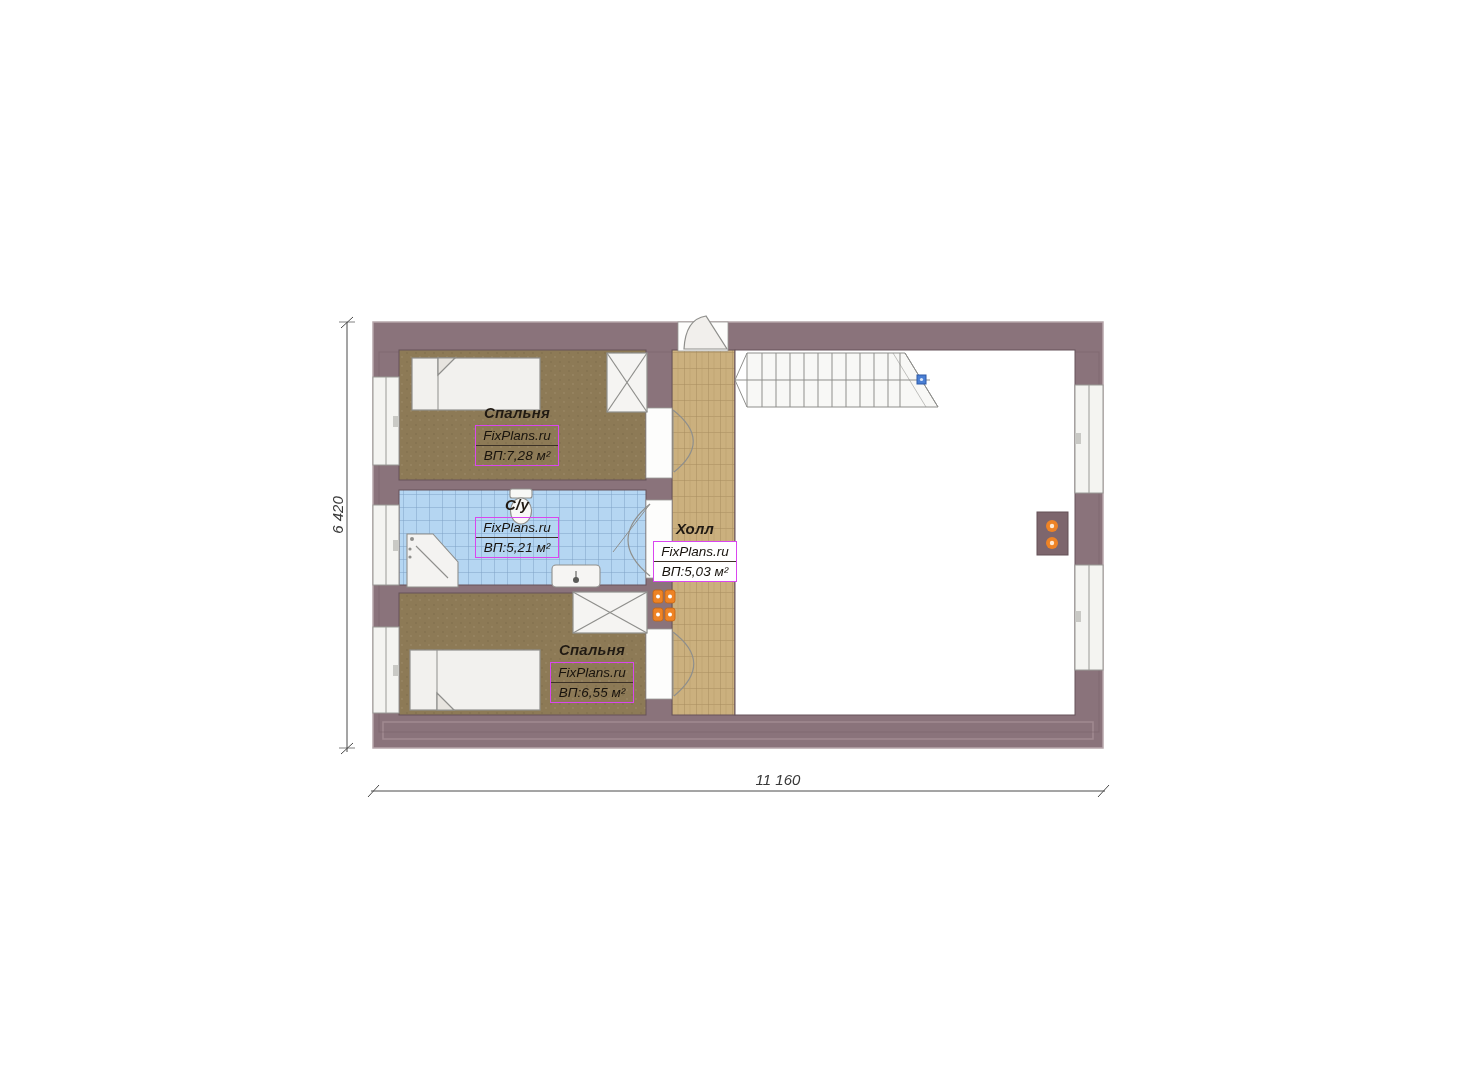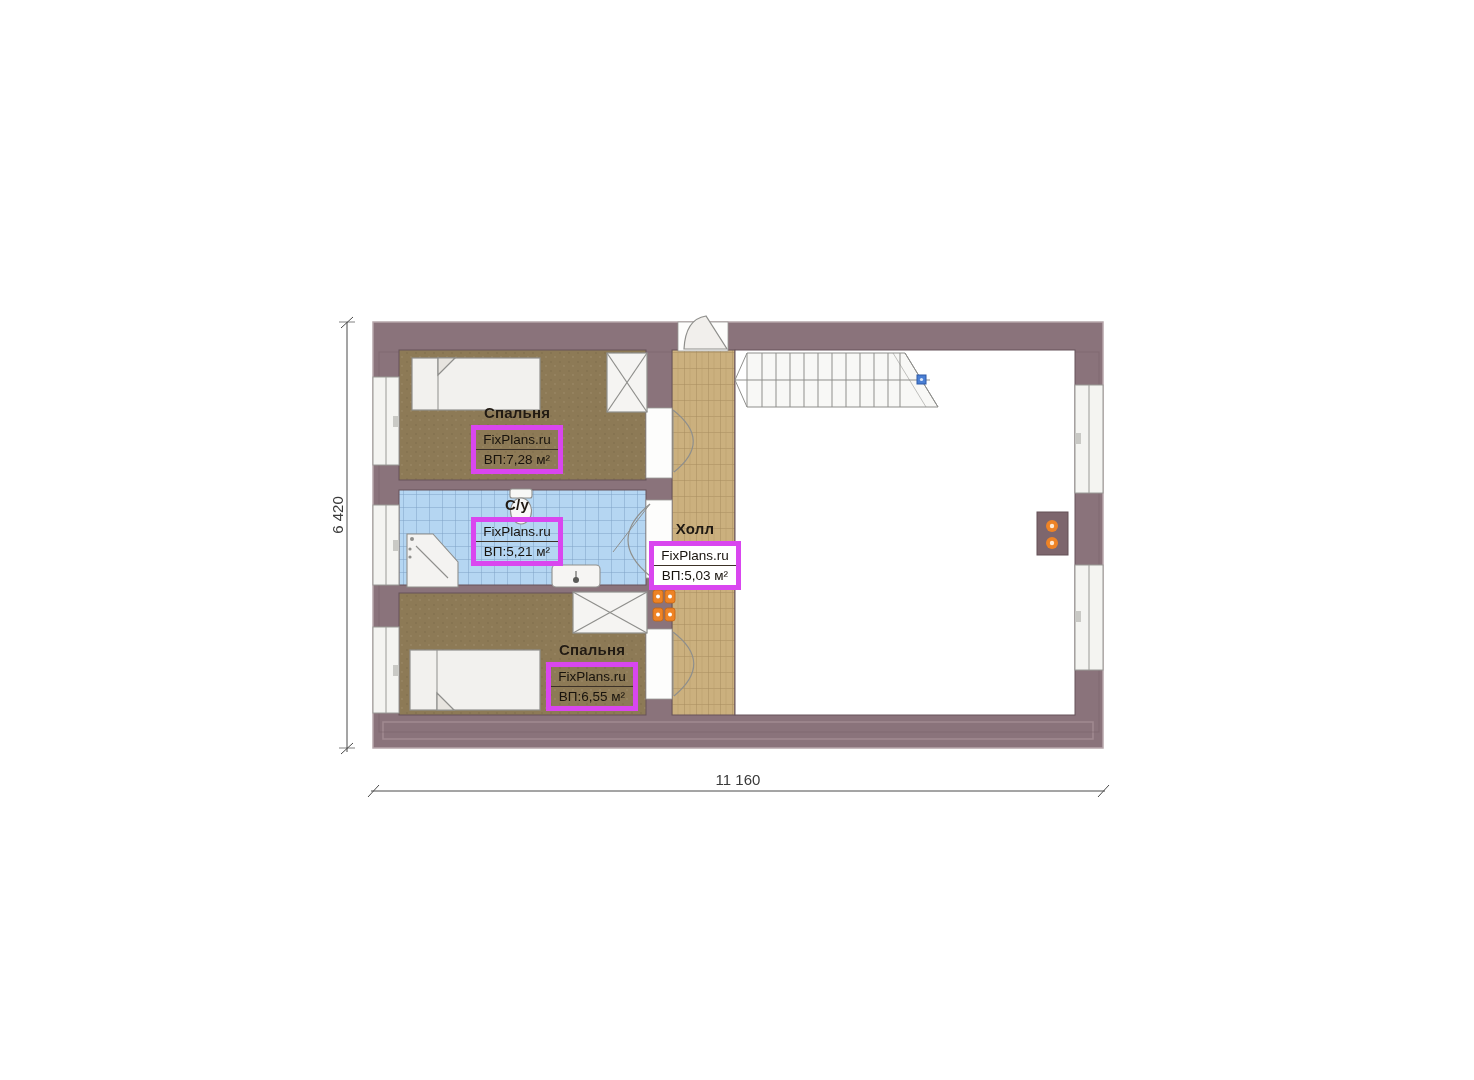--- a/index.html
+++ b/index.html
@@ -1,32 +1,32 @@
 <!DOCTYPE html>
 <html><head>
 <meta charset="utf-8">
 <style>
   html,body{margin:0;padding:0;background:#ffffff;}
   body{
     width:1474px;height:1080px;position:relative;overflow:hidden;
     font-family:"Liberation Sans", sans-serif;
   }
-  .stage{position:absolute;left:0;top:0;width:1474px;height:1080px;}
+  .stage{position:absolute;left:0;top:0;width:1474px;height:1080px;font-style:italic;}
   svg{position:absolute;left:0;top:0;}
 
   .room-label{
     position:absolute;display:flex;flex-direction:column;align-items:center;
     z-index:5;pointer-events:none;
   }
   .room-name{
     font-size:15px;font-weight:bold;color:#211a12;line-height:16px;
     letter-spacing:.2px;text-shadow:0 0 1px rgba(255,255,255,.15);
   }
   .label-box{
-    margin-top:4px;border:5px solid #d946ef;background:transparent;
+    margin-top:4px;border:1px solid #d946ef;background:transparent;
     display:inline-block;
   }
   .label-box .row{
     padding:2px 7px;font-size:13.5px;color:#181holder;color:#18130d;
     text-align:center;line-height:15px;white-space:nowrap;
   }
   .label-box .row.brand{border-bottom:1px solid #3c3127;}
   .room-label.hall .label-box{background:#ffffff;}
   .dim-label{
     position:absolute;font-size:15px;color:#3a3a3a;text-align:center;z-index:4;
@@ -248,15 +248,15 @@
 
 <div class="room-label" style="left:527px;top:642px;width:130px;">
   <div class="room-name">Спальня</div>
   <div class="label-box">
     <div class="row brand">FixPlans.ru</div>
     <div class="row area">ВП:6,55 м²</div>
   </div>
 </div>
 
 <div class="dim-label vertical" style="left:303px;top:505px;width:70px;height:20px;line-height:20px;">6 420</div>
-<div class="dim-label" style="left:698px;top:771px;width:80px;">11 160</div>
+<div class="dim-label" style="left:738px;top:771px;width:80px;">11 160</div>
 
 </div>
 
 </body></html>

